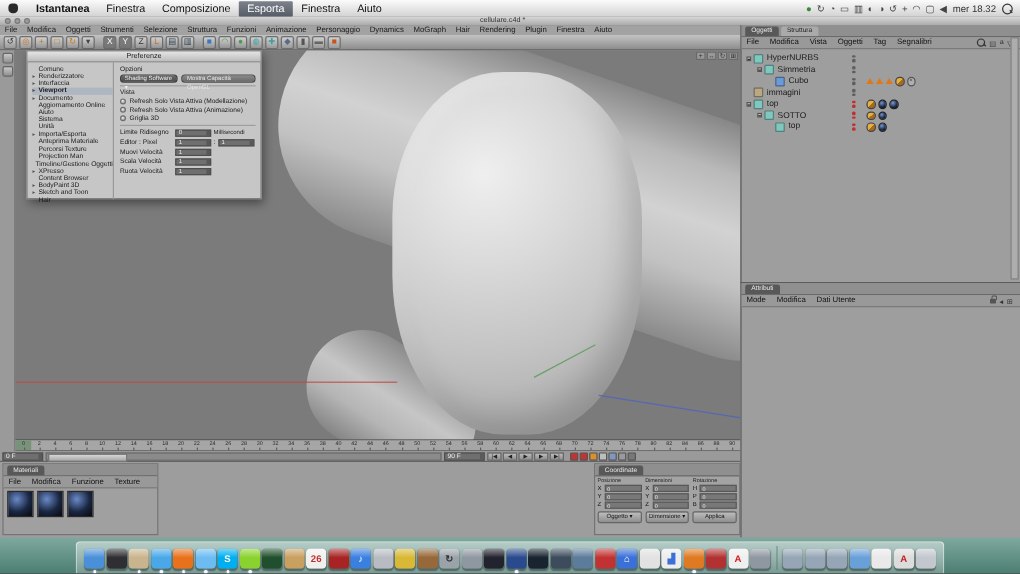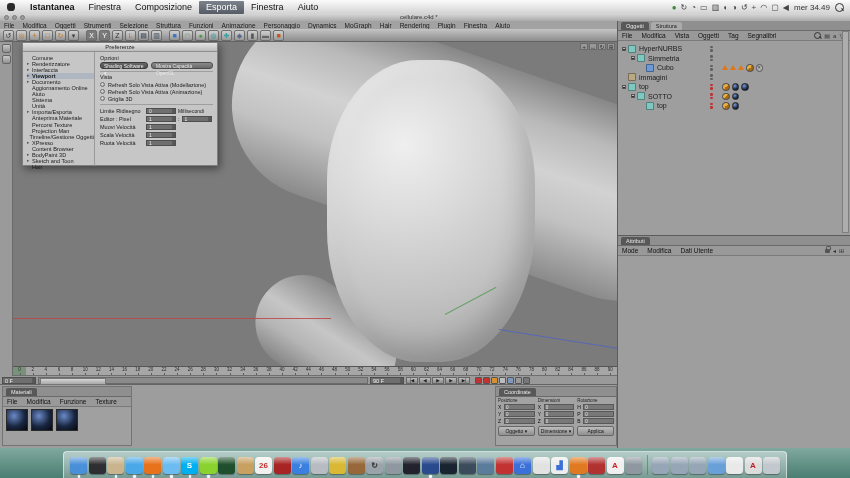--- a/index.html
+++ b/index.html
@@ -145,21 +145,21 @@
           <span class="sticon">▭</span>
           <span class="sticon">▥</span>
           <span class="sticon">◐</span>
           <span class="sticon">◑</span>
           <span class="sticon">↺</span>
           <span class="sticon">+</span>
           <span class="sticon">◠</span>
           <span class="sticon">▢</span>
           <span class="sticon">◀</span>
         </span>
-      <span>mer 34.49</span>
+      <span>mer 18.32</span>
       <span class="spot"></span>
     </span>
   </div>
 
   <div id="titlebar">
     <span class="tl" style="left:4px"></span>
     <span class="tl" style="left:12px"></span>
     <span class="tl" style="left:20px"></span>
     <span id="wtitle">cellulare.c4d *</span>
   </div>

